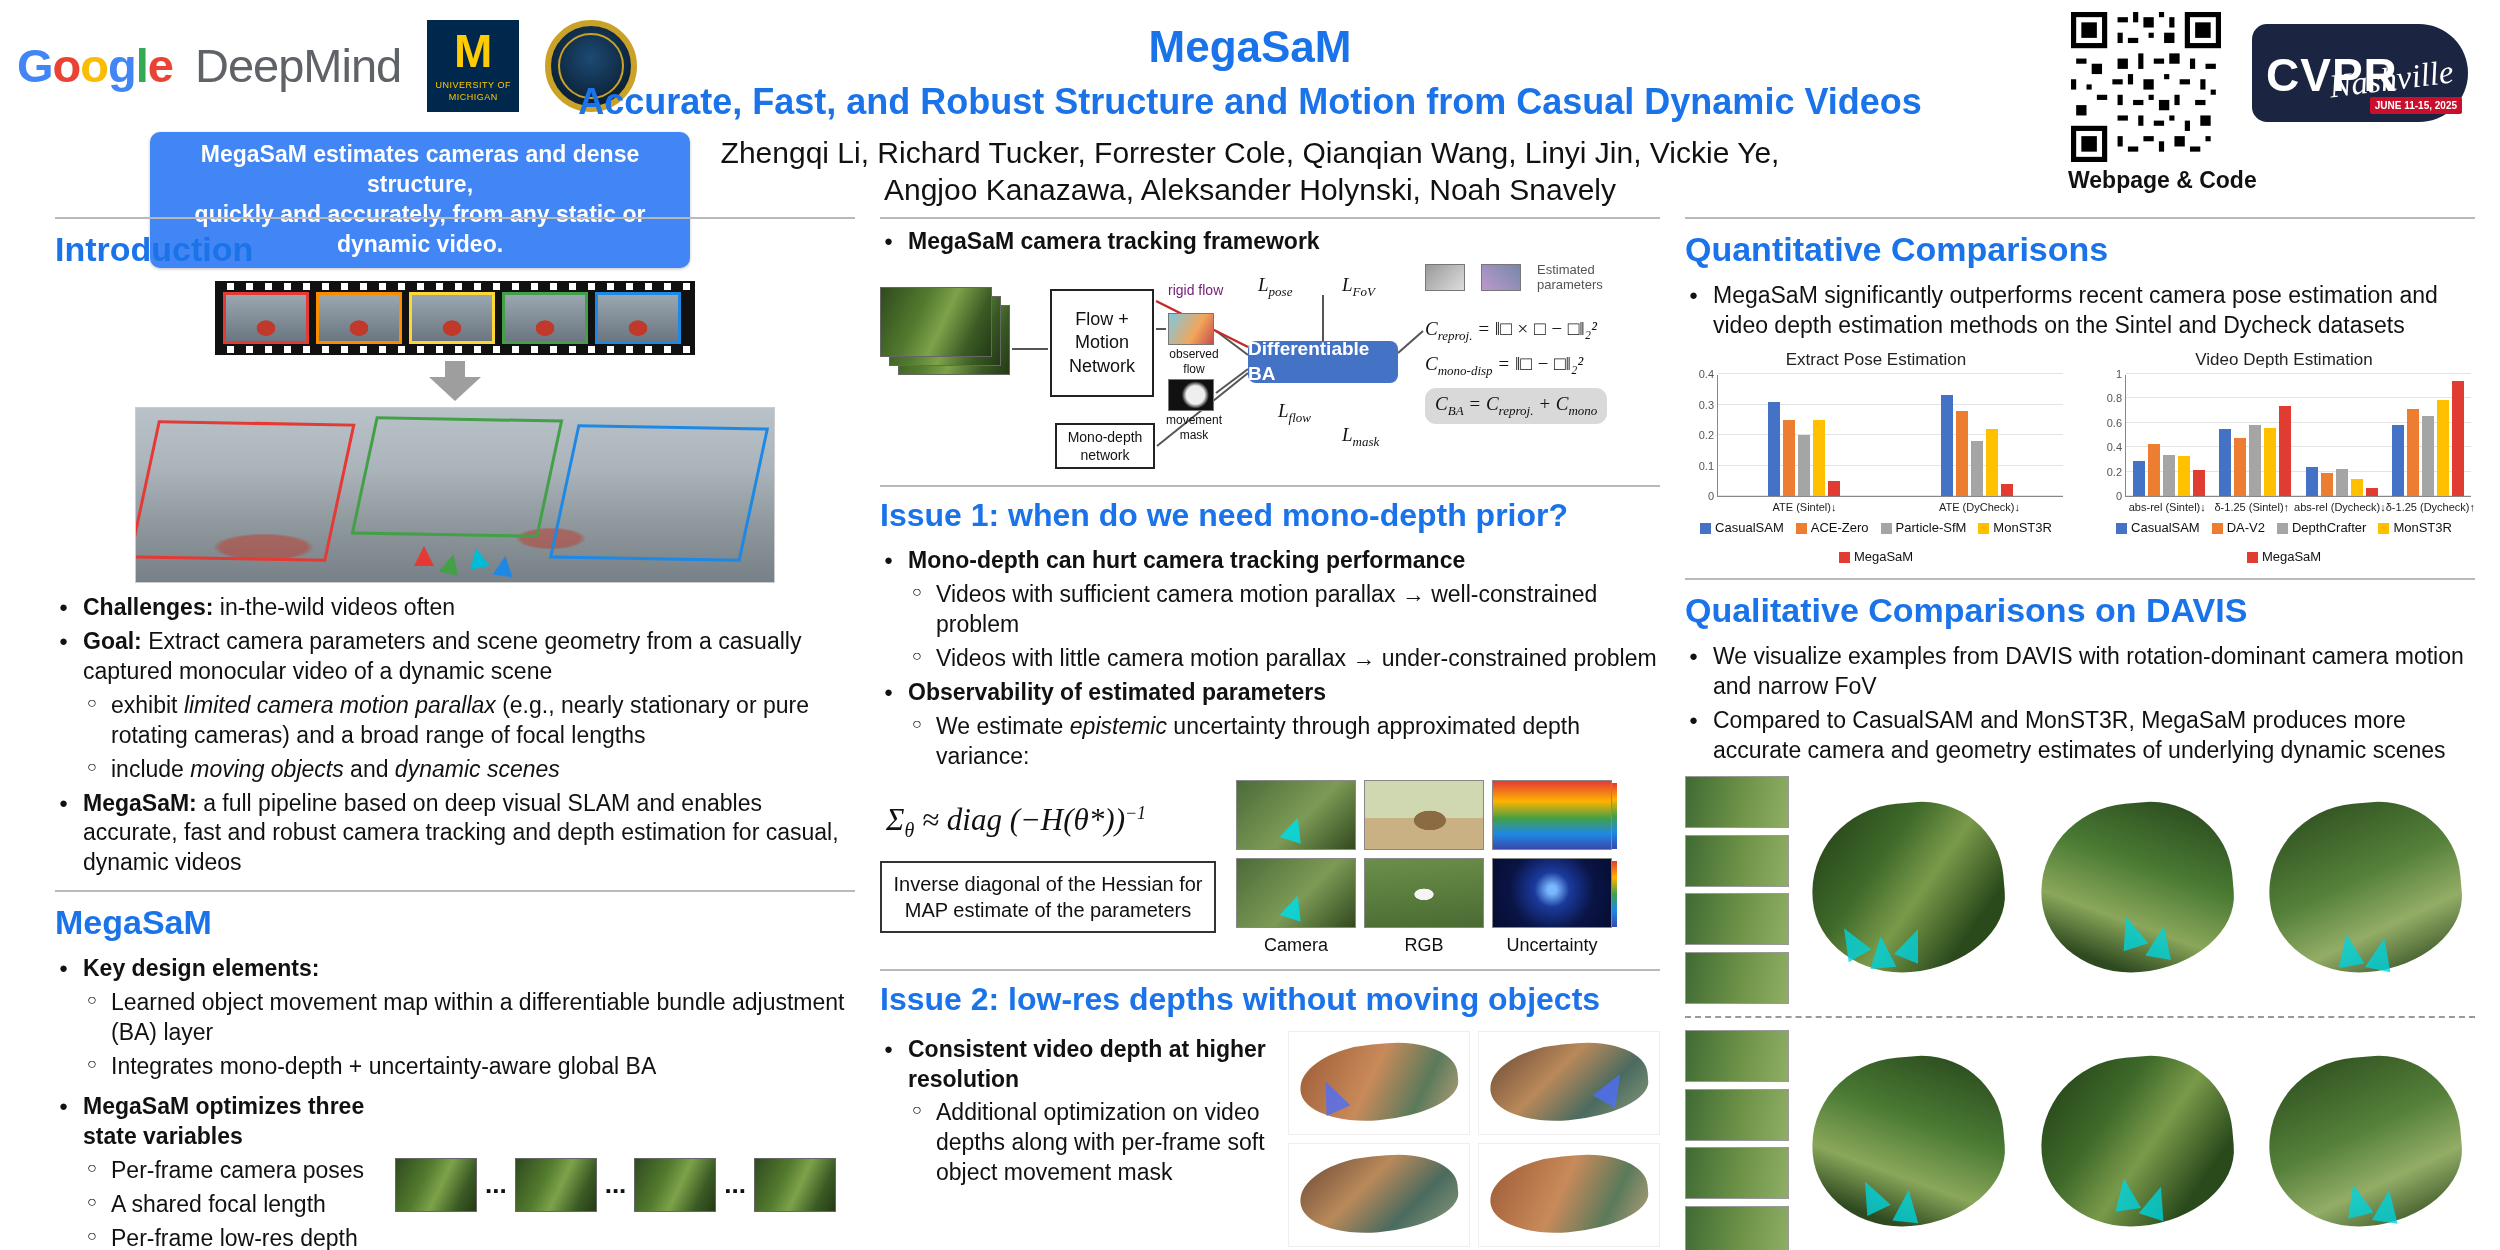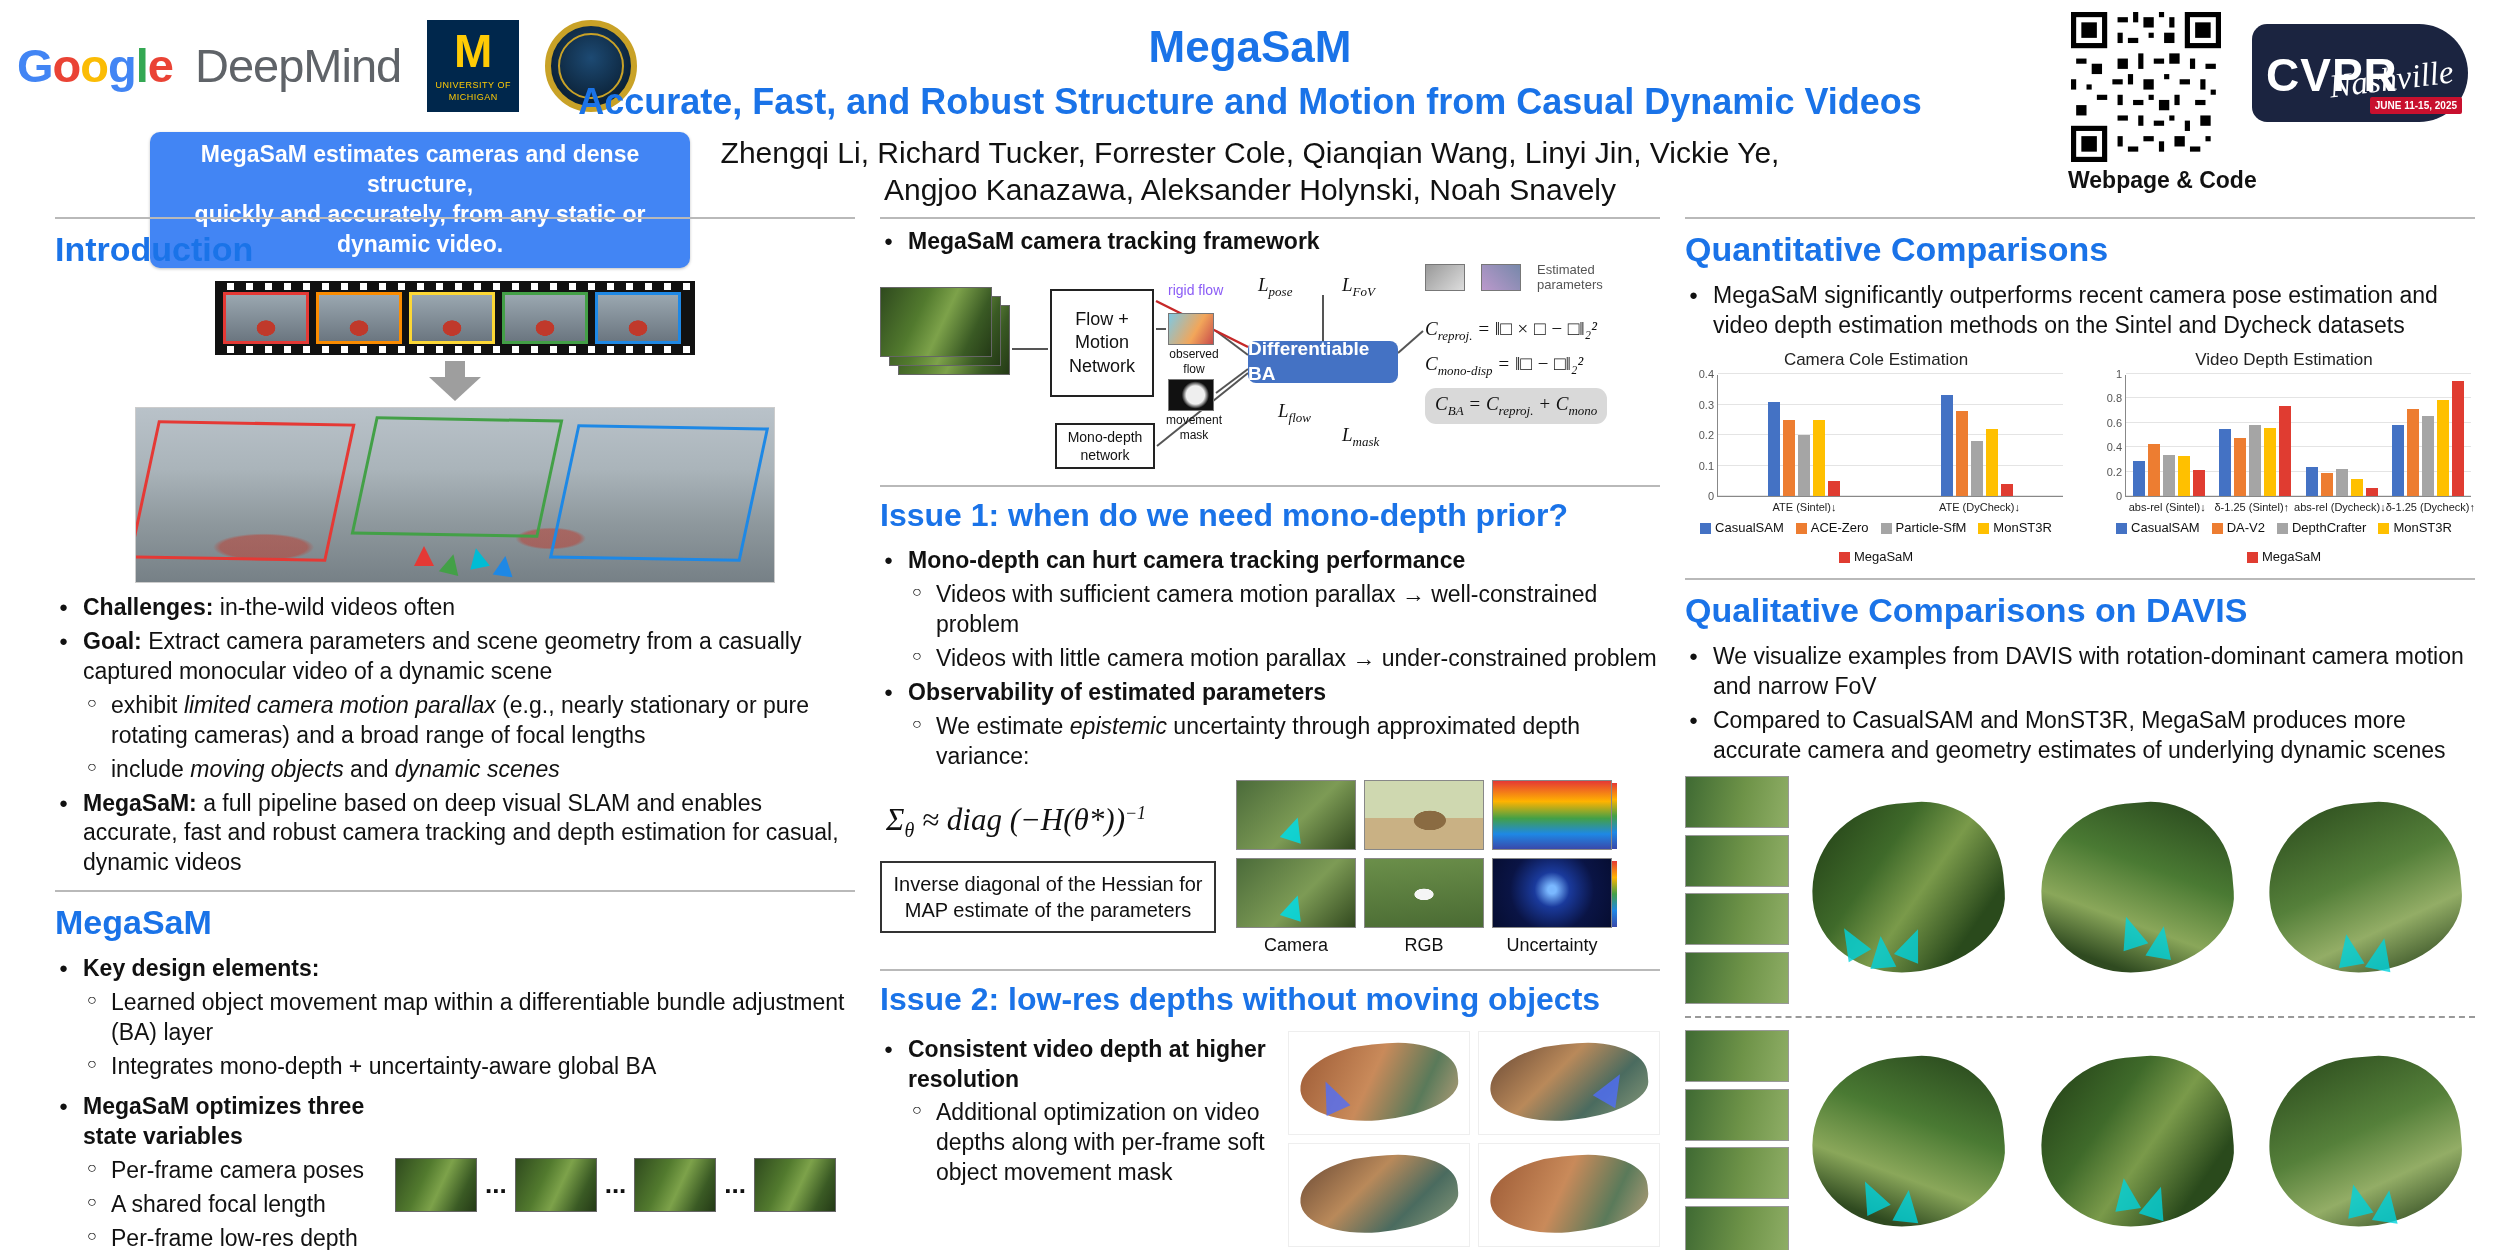--- a/index.html
+++ b/index.html
@@ -81,21 +81,21 @@
   .jungle { background:linear-gradient(115deg,#2f4a1e 0%,#527a2e 35%,#7da24a 55%,#3a5a24 80%,#243a16 100%); border:1px solid #666; }
   .thumb-lg { width:82px; height:54px; }
   .dots { font-size:26px; font-weight:700; }
 
   
   .fw { position:relative; height:212px; margin:4px 0 0; font-size:14px; }
   .fw-lines { position:absolute; left:0; top:0; }
   .fw-stack .jungle { position:absolute; width:112px; height:70px; }
   .fw-stack .s1{ left:0; top:26px; } .fw-stack .s2{ left:9px; top:35px; } .fw-stack .s3{ left:18px; top:44px; }
   .fw-flowbox { position:absolute; left:170px; top:28px; width:104px; height:108px; border:2px solid #222; background:#fff; display:flex; align-items:center; justify-content:center; text-align:center; font-size:18px; padding:8px; }
-  .lbl-rigid { position:absolute; left:288px; top:20px; color:#8b5cf6; font-size:14px; }
+  .lbl-rigid { position:absolute; left:288px; top:20px; color:#701a75; font-size:14px; }
   .thumb-sm { width:46px; height:32px; border:1px solid #777; position:absolute; }
   .flow-thumb { left:288px; top:52px; background:linear-gradient(120deg,#7ec8e3,#f2a65a 60%,#c84b4b); }
   .lbl-obs  { position:absolute; left:282px; top:86px; font-size:12px; width:64px; text-align:center; }
   .mask-thumb { left:288px; top:118px; background:radial-gradient(circle at 60% 50%, #eee 0 30%, #111 45%); }
   .lbl-mask { position:absolute; left:282px; top:152px; font-size:12px; width:64px; text-align:center; }
   .fw-ba { position:absolute; left:368px; top:80px; width:150px; height:42px; background:#4472c4; border-radius:8px; color:#fff; font-weight:700; font-size:19px; display:flex; align-items:center; justify-content:center; }
   .loss { position:absolute; font-family:"Liberation Serif", serif; font-style:italic; font-size:19px; }
   .loss sub { font-size:13px; }
   .l-pose { left:378px; top:12px; } .l-fov { left:462px; top:12px; }
   .l-flow { left:398px; top:138px; } .l-mask2 { left:462px; top:162px; }
@@ -435,21 +435,21 @@
   </div>
 </section>
 
 <section class="col col-right">
   <div class="rule"></div>
   <h2>Quantitative Comparisons</h2>
   <div class="li1"><span>MegaSaM significantly outperforms recent camera pose estimation and video depth estimation methods on the Sintel and Dycheck datasets</span></div>
 
   <div class="charts-row">
     <div class="chart">
-        <div class="chart-title">Camera Cole Estimation</div>
+        <div class="chart-title">Extract Pose Estimation</div>
         <div class="chart-plot">
           <div class="gridline" style="bottom: 0px;">
             <span class="ytick">0</span>
           </div>
           <div class="gridline" style="bottom: 30.5px;">
             <span class="ytick">0.1</span>
           </div>
           <div class="gridline" style="bottom: 61px;">
             <span class="ytick">0.2</span>
           </div>

